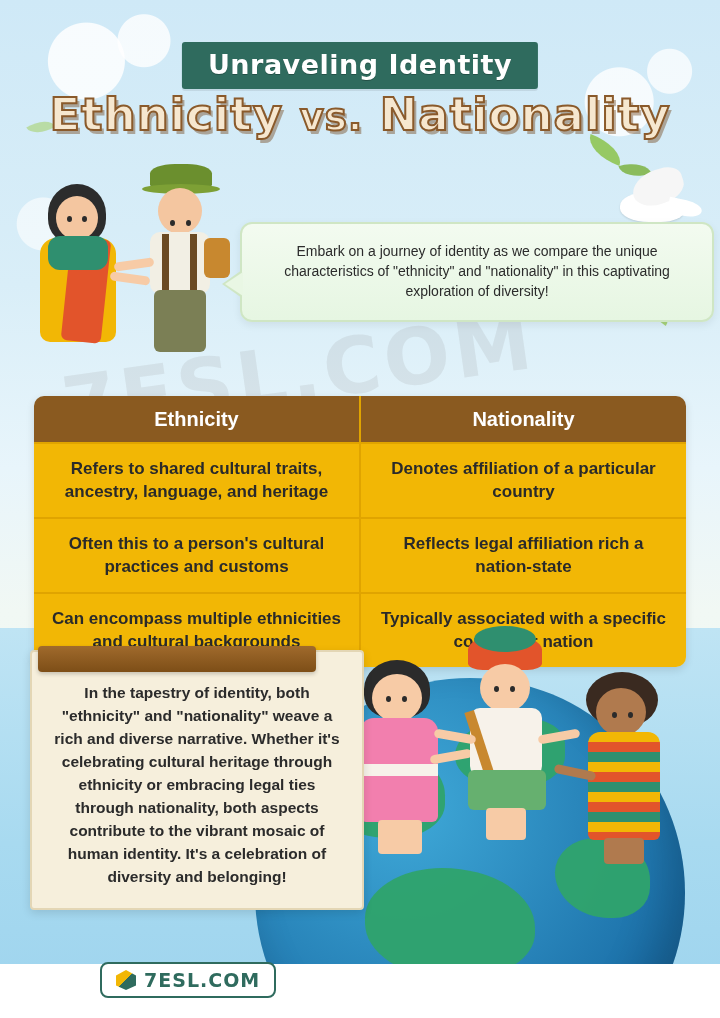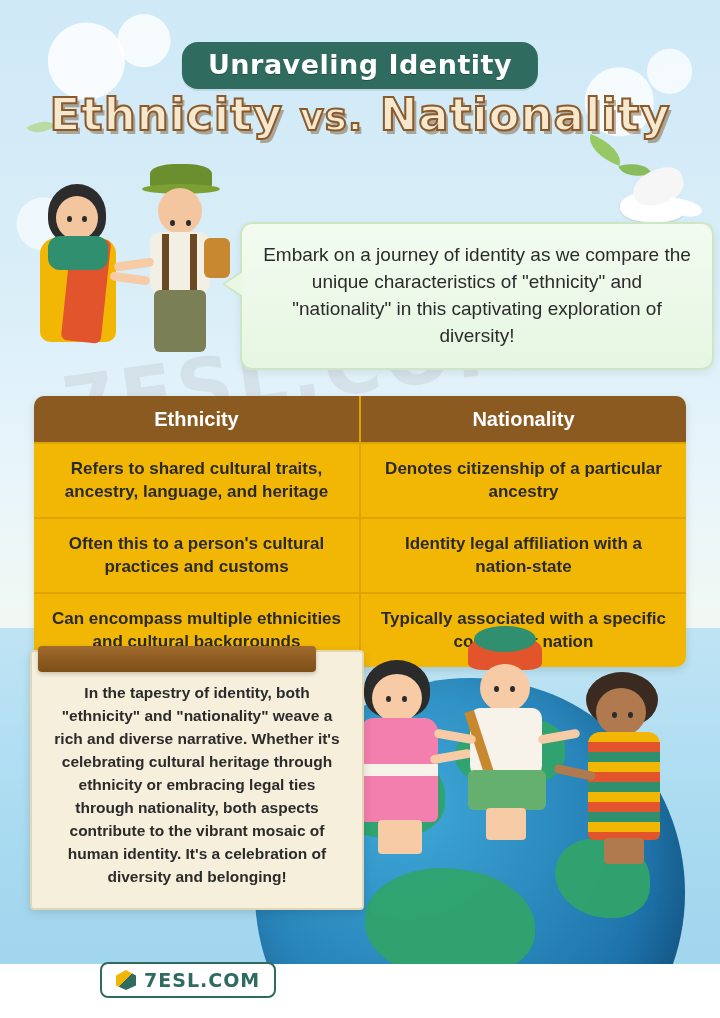--- a/index.html
+++ b/index.html
@@ -35,21 +35,21 @@
     position:absolute;left:60px;top:320px;width:600px;
     font-family:"DejaVu Sans", sans-serif;
     font-size:78px;font-weight:bold;color:rgba(150,150,150,.17);
     letter-spacing:4px;transform:rotate(-8deg);pointer-events:none;user-select:none;
   }
 
   
   .title-pill{
     position:absolute;left:50%;transform:translateX(-50%);
     top:42px;
-    background:#2f6b5e;border-radius:16px;
+    background:#2f6b5e;border-radius:3px;
     padding:7px 26px 9px;
     box-shadow:0 2px 0 rgba(0,0,0,.08);
   }
   .title-pill span{
     font-family:"DejaVu Sans", sans-serif;
     font-size:27px;font-weight:bold;color:#ffffff;letter-spacing:.5px;
     text-shadow:0 1px 0 rgba(0,0,0,.25);
   }
   .headline{
     position:absolute;top:88px;left:0;right:0;text-align:center;
@@ -66,21 +66,21 @@
 
   
   .bubble{
     position:absolute;left:240px;top:222px;width:430px;
     background:linear-gradient(#f3fbf0,#e6f6e2);
     border:2px solid #cfe6c4;border-radius:12px;
     padding:18px 20px;
     box-shadow:0 3px 8px rgba(0,0,0,.07);
   }
   .bubble p{
-    margin:0;text-align:center;font-size:19px;line-height:1.42;color:#2b2b2b;
+    margin:0;text-align:center;font-size:14px;line-height:1.42;color:#2b2b2b;
   }
   .bubble:after{
     content:"";position:absolute;left:-17px;top:48px;
     border-top:12px solid transparent;border-bottom:12px solid transparent;
     border-right:18px solid #e9f7e4;
   }
   .bubble:before{
     content:"";position:absolute;left:-20px;top:46px;
     border-top:14px solid transparent;border-bottom:14px solid transparent;
     border-right:20px solid #cfe6c4;
@@ -274,25 +274,25 @@
     <p>Embark on a journey of identity as we compare the unique characteristics of "ethnicity" and "nationality" in this captivating exploration of diversity!</p>
   </div>
 
   <div class="table">
     <div class="trow thead">
       <div class="tcell">Ethnicity</div>
       <div class="tcell">Nationality</div>
     </div>
     <div class="trow">
       <div class="tcell">Refers to shared cultural traits, ancestry, language, and heritage</div>
-      <div class="tcell">Denotes citizenship of a particular ancestry</div>
+      <div class="tcell">Denotes affiliation of a particular country</div>
     </div>
     <div class="trow">
       <div class="tcell">Often this to a person's cultural practices and customs</div>
-      <div class="tcell">Identity legal affiliation with a nation-state</div>
+      <div class="tcell">Reflects legal affiliation rich a nation-state</div>
     </div>
     <div class="trow">
       <div class="tcell">Can encompass multiple ethnicities and cultural backgrounds</div>
       <div class="tcell">Typically associated with a specific country or nation</div>
     </div>
   </div>
 
   <div class="globe">
     <div class="cont c1"></div>
     <div class="cont c2"></div>

